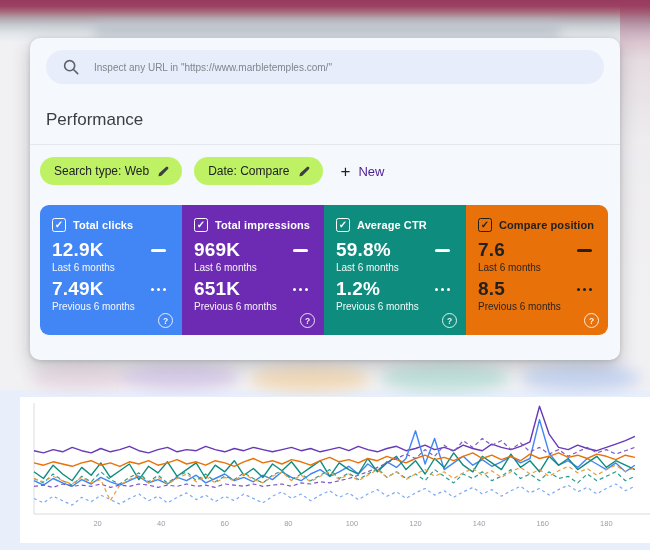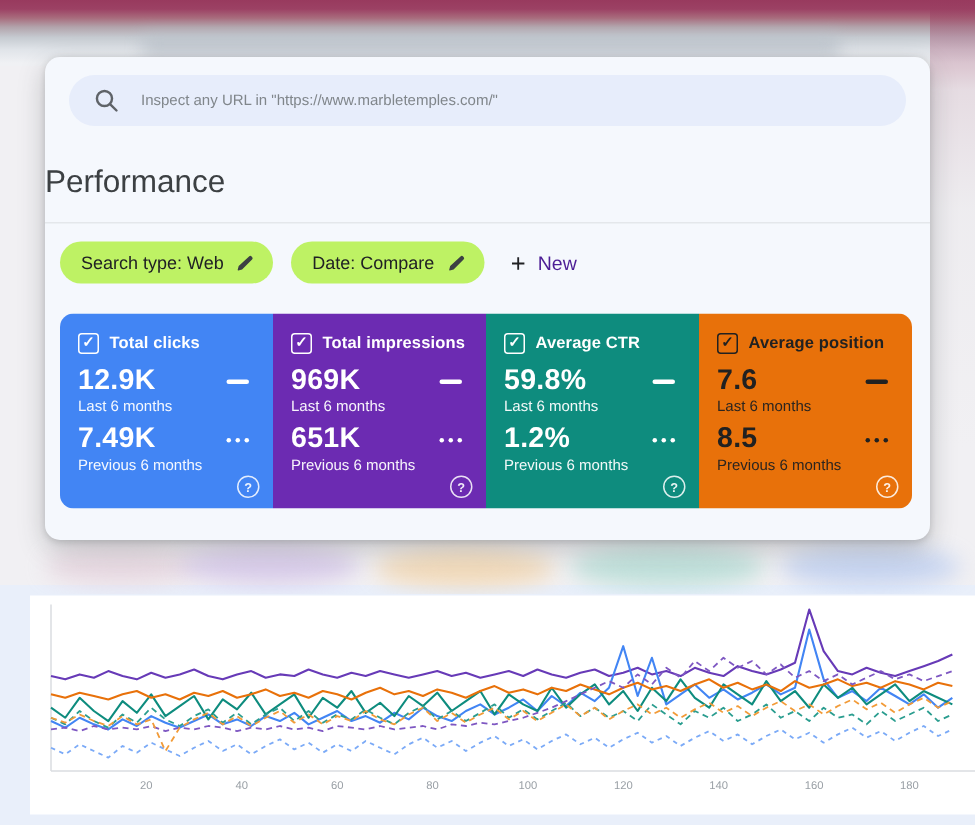--- a/index.html
+++ b/index.html
@@ -23,21 +23,21 @@
 
   
   .main-card{position:absolute;left:30px;top:38px;width:590px;height:322px;background:#f5f8fd;border-radius:10px;
     box-shadow:0 6px 18px rgba(60,64,67,.28),0 1px 4px rgba(60,64,67,.18);overflow:hidden;}
   .search-row{padding:12px 16px 10px 16px;}
   .search-pill{display:flex;align-items:center;gap:12px;height:34px;background:#e7edfb;border-radius:17px;padding:0 16px;}
   .search-pill svg{flex:0 0 auto;}
   .search-input{border:none;outline:none;background:transparent;flex:1;font-size:10px;color:#3c4043;font-family:"Liberation Sans",sans-serif;}
   .search-input::placeholder{color:#80868b;opacity:1;}
 
-  .page-title{margin:16px 0 0 0;font-size:21px;color:#3c4043;font-weight:400;}
+  .page-title{margin:16px 0 0 16px;font-size:17px;color:#3c4043;font-weight:400;}
   .divider{margin-top:14px;height:1px;background:#e4e7eb;}
 
   .chips-row{display:flex;align-items:center;gap:12px;padding:12px 16px 0 10px;}
   .chip{display:flex;align-items:center;gap:8px;height:28px;background:#bef264;border-radius:14px;padding:0 12px 0 14px;cursor:pointer;}
   .chip-label{font-size:12px;color:#202124;}
   .new-btn{display:flex;align-items:center;gap:8px;margin-left:6px;cursor:pointer;}
   .new-plus{font-size:17px;color:#202124;font-weight:400;line-height:1;}
   .new-label{font-size:13px;color:#4c1d95;font-weight:500;}
 
   .cards-row{display:flex;margin:20px 10px 0 10px;border-radius:9px;overflow:hidden;width:568px;}
@@ -172,21 +172,21 @@
               <b></b>
             </span>
         </div>
         <div class="mcap">Previous 6 months</div>
         <span class="help-ic">?</span>
       </div>
 
       <div class="mcard" style="background: rgb(232, 113, 10); color: rgb(33, 33, 33);">
         <div class="mcard-head">
           <span class="cb">✓</span>
-          <span class="mcard-label">Average position</span>
+          <span class="mcard-label">Compare position</span>
         </div>
         <div class="vrow">
           <span class="mval">7.6</span>
           <span class="dash-ic"></span>
         </div>
         <div class="mcap">Last 6 months</div>
         <div class="vrow">
           <span class="mval">8.5</span>
           <span class="dots-ic">
               <b></b>

